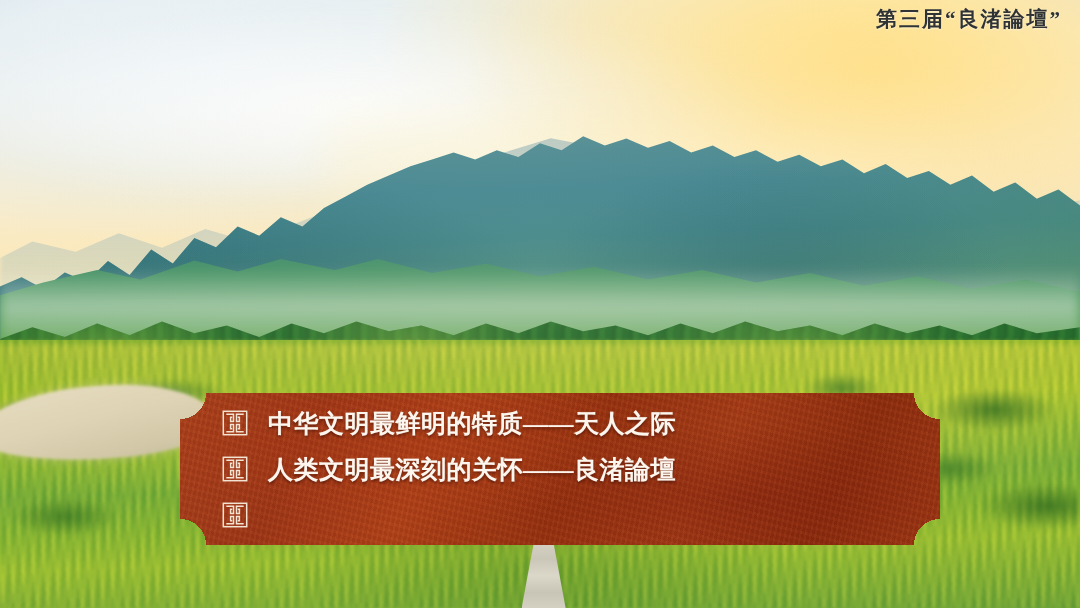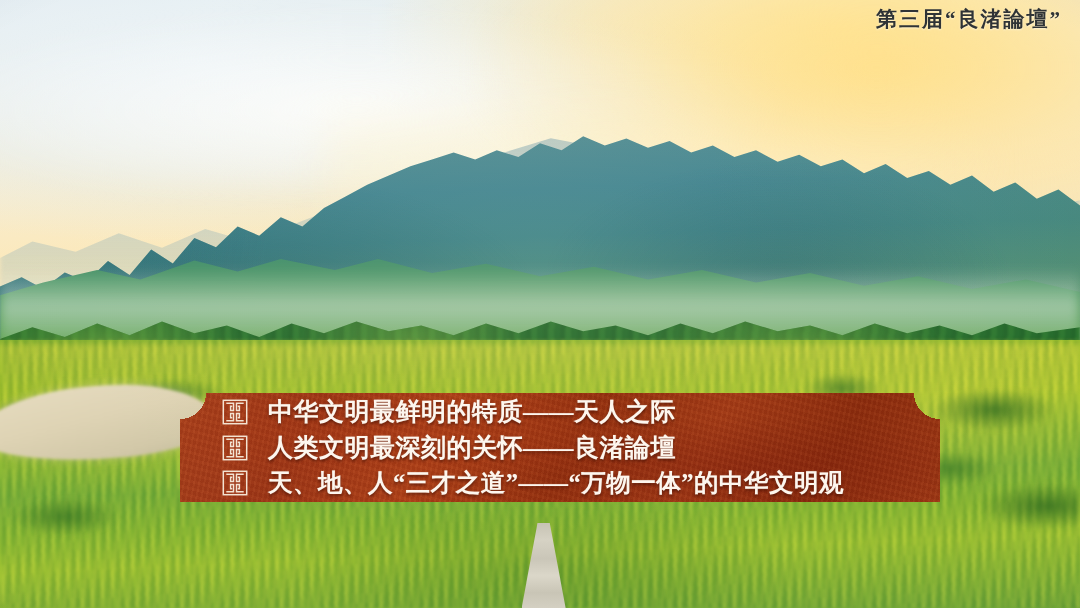--- a/index.html
+++ b/index.html
@@ -200,21 +200,21 @@
     font-family:"Liberation Serif","DejaVu Serif",serif;
     font-size:21px;line-height:1;letter-spacing:2px;
     color:#2f3336;
     font-weight:700;
     text-shadow:0 1px 2px rgba(255,255,255,.55);
     white-space:nowrap;
   }
 
   
   #banner{
-    position:absolute;left:180px;top:393px;width:760px;height:109px;
+    position:absolute;left:180px;top:393px;width:760px;height:152px;
     background:
       radial-gradient(ellipse 52% 70% at 28% 34%, rgba(170,58,22,.60), rgba(170,58,22,0) 72%),
       radial-gradient(ellipse 46% 66% at 74% 70%, rgba(126,30,12,.50), rgba(126,30,12,0) 72%),
       linear-gradient(118deg,#a8401c 0%,#9c3516 18%,#ad4018 34%,#93300f 52%,#a23a16 68%,#8a2b0d 84%,#9b3614 100%);
     -webkit-mask-image:
        radial-gradient(circle 26px at 0px 0px, transparent 0 26px, #000 26px),
        radial-gradient(circle 26px at 760px 0px, transparent 0 26px, #000 26px),
        radial-gradient(circle 26px at 0px 152px, transparent 0 26px, #000 26px),
        radial-gradient(circle 26px at 760px 152px, transparent 0 26px, #000 26px);
     -webkit-mask-composite:source-in;
@@ -325,19 +325,18 @@
       <div class="line l3">
         <svg class="glyph" viewBox="0 0 26 26">
           <g fill="none" stroke="#f3e3d2" stroke-width="1.5">
             <rect x="1.3" y="1.3" width="23.4" height="23.4"></rect>
             <path d="M4.3 4.3h7.2v7.2H8.6V7.2h1.6"></path>
             <path d="M21.7 4.3h-7.2v7.2h2.9V7.2h-1.6"></path>
             <path d="M4.3 21.7h7.2v-7.2H8.6v4.3h1.6"></path>
             <path d="M21.7 21.7h-7.2v-7.2h2.9v4.3h-1.6"></path>
           </g>
         </svg>
-        <span class="ltext">天、地、人“三才之道”——“万物一体”的中华文明观</span>
       </div>
 
     </div>
   </div>
 
 </div>
 
 </body></html>

